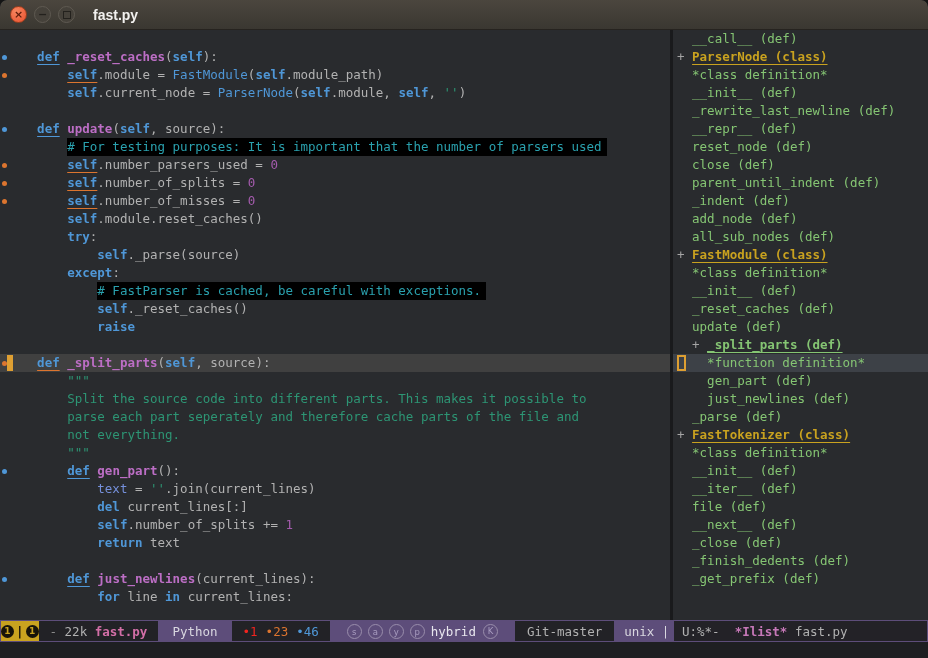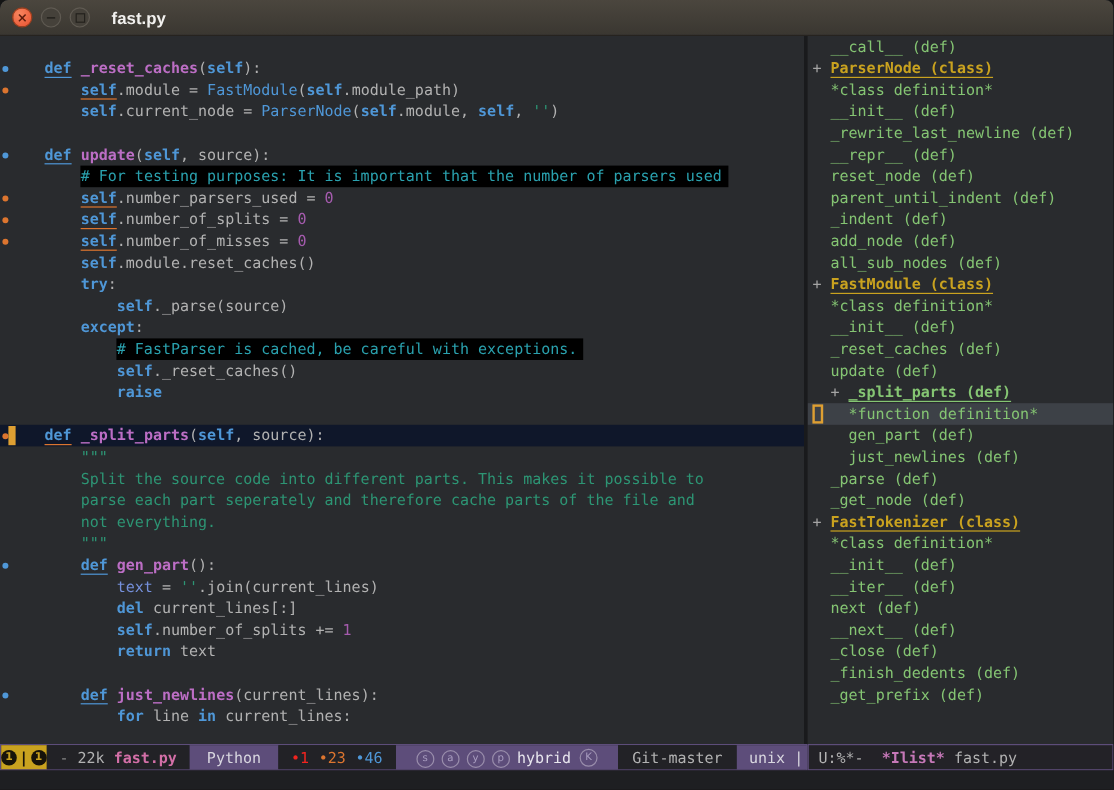--- a/index.html
+++ b/index.html
@@ -20,21 +20,21 @@
     font-size:14px;margin-left:18px;}
 
   
   #code-pane{position:absolute;left:0;top:30px;width:670px;height:590px;overflow:hidden;
     font-size:12.5px;}
   #pane-divider{position:absolute;left:670px;top:30px;width:3px;height:590px;background:#191a1c;}
   #sidebar-pane{position:absolute;left:673px;top:30px;width:255px;height:590px;overflow:hidden;
     font-size:12.5px;}
 
   .code-line{position:relative;height:18px;line-height:18px;white-space:pre;padding-left:7px;}
-  .code-line.hl{background:#0f172a;}
+  .code-line.hl{background:#404040;}
   .dot{position:absolute;left:2px;top:7px;width:5px;height:5px;border-radius:50%;}
   .dot.b{background:#4f97d7;}
   .dot.o{background:#dc752f;}
   .block-cursor{position:absolute;left:7px;top:1px;width:6px;height:16px;background:#de9f32;}
 
   .tk-t {color:#b2b2b2;}
   .tk-k {color:#4f97d7;font-weight:bold;}
   .tk-ku{color:#4f97d7;font-weight:bold;text-decoration:underline;text-underline-offset:3px;}
   .tk-ko{color:#4f97d7;font-weight:bold;text-decoration:underline;text-decoration-color:#dc752f;text-underline-offset:3px;}
   .tk-so{color:#4f97d7;font-weight:bold;text-decoration:underline;text-decoration-color:#dc752f;text-underline-offset:3px;}
@@ -138,40 +138,40 @@
     </div>
   <div id="pane-divider"></div>
   <div id="sidebar-pane">
       <div class="sb-line"><span class="sb-plus">  </span><span class="sb-def">__call__ (def)</span></div>
       <div class="sb-line"><span class="sb-plus">+ </span><span class="sb-class">ParserNode (class)</span></div>
       <div class="sb-line"><span class="sb-plus">  </span><span class="sb-info">*class definition*</span></div>
       <div class="sb-line"><span class="sb-plus">  </span><span class="sb-def">__init__ (def)</span></div>
       <div class="sb-line"><span class="sb-plus">  </span><span class="sb-def">_rewrite_last_newline (def)</span></div>
       <div class="sb-line"><span class="sb-plus">  </span><span class="sb-def">__repr__ (def)</span></div>
       <div class="sb-line"><span class="sb-plus">  </span><span class="sb-def">reset_node (def)</span></div>
+      <div class="sb-line"><span class="sb-plus">  </span><span class="sb-def">close (def)</span></div>
       <div class="sb-line"><span class="sb-plus">  </span><span class="sb-def">parent_until_indent (def)</span></div>
       <div class="sb-line"><span class="sb-plus">  </span><span class="sb-def">_indent (def)</span></div>
       <div class="sb-line"><span class="sb-plus">  </span><span class="sb-def">add_node (def)</span></div>
       <div class="sb-line"><span class="sb-plus">  </span><span class="sb-def">all_sub_nodes (def)</span></div>
       <div class="sb-line"><span class="sb-plus">+ </span><span class="sb-class">FastModule (class)</span></div>
       <div class="sb-line"><span class="sb-plus">  </span><span class="sb-info">*class definition*</span></div>
       <div class="sb-line"><span class="sb-plus">  </span><span class="sb-def">__init__ (def)</span></div>
       <div class="sb-line"><span class="sb-plus">  </span><span class="sb-def">_reset_caches (def)</span></div>
       <div class="sb-line"><span class="sb-plus">  </span><span class="sb-def">update (def)</span></div>
       <div class="sb-line"><span class="sb-plus">  + </span><span class="sb-selected">_split_parts (def)</span></div>
       <div class="sb-line hl"><span class="hollow-cursor"></span><span class="sb-plus">    </span><span class="sb-info">*function definition*</span></div>
       <div class="sb-line"><span class="sb-plus">    </span><span class="sb-def">gen_part (def)</span></div>
       <div class="sb-line"><span class="sb-plus">    </span><span class="sb-def">just_newlines (def)</span></div>
       <div class="sb-line"><span class="sb-plus">  </span><span class="sb-def">_parse (def)</span></div>
-      <div class="sb-line"><span class="sb-plus">  </span><span class="sb-def">_get_node (def)</span></div>
       <div class="sb-line"><span class="sb-plus">+ </span><span class="sb-class">FastTokenizer (class)</span></div>
       <div class="sb-line"><span class="sb-plus">  </span><span class="sb-info">*class definition*</span></div>
       <div class="sb-line"><span class="sb-plus">  </span><span class="sb-def">__init__ (def)</span></div>
       <div class="sb-line"><span class="sb-plus">  </span><span class="sb-def">__iter__ (def)</span></div>
-      <div class="sb-line"><span class="sb-plus">  </span><span class="sb-def">next (def)</span></div>
+      <div class="sb-line"><span class="sb-plus">  </span><span class="sb-def">file (def)</span></div>
       <div class="sb-line"><span class="sb-plus">  </span><span class="sb-def">__next__ (def)</span></div>
       <div class="sb-line"><span class="sb-plus">  </span><span class="sb-def">_close (def)</span></div>
       <div class="sb-line"><span class="sb-plus">  </span><span class="sb-def">_finish_dedents (def)</span></div>
       <div class="sb-line"><span class="sb-plus">  </span><span class="sb-def">_get_prefix (def)</span></div>
     </div>
 
   <div id="modeline-row">
     <div id="modeline-left">
       <div class="mseg" id="seg-badge">
         <span class="badge-circle">1</span><span class="badge-sep">|</span><span class="badge-circle">1</span>

